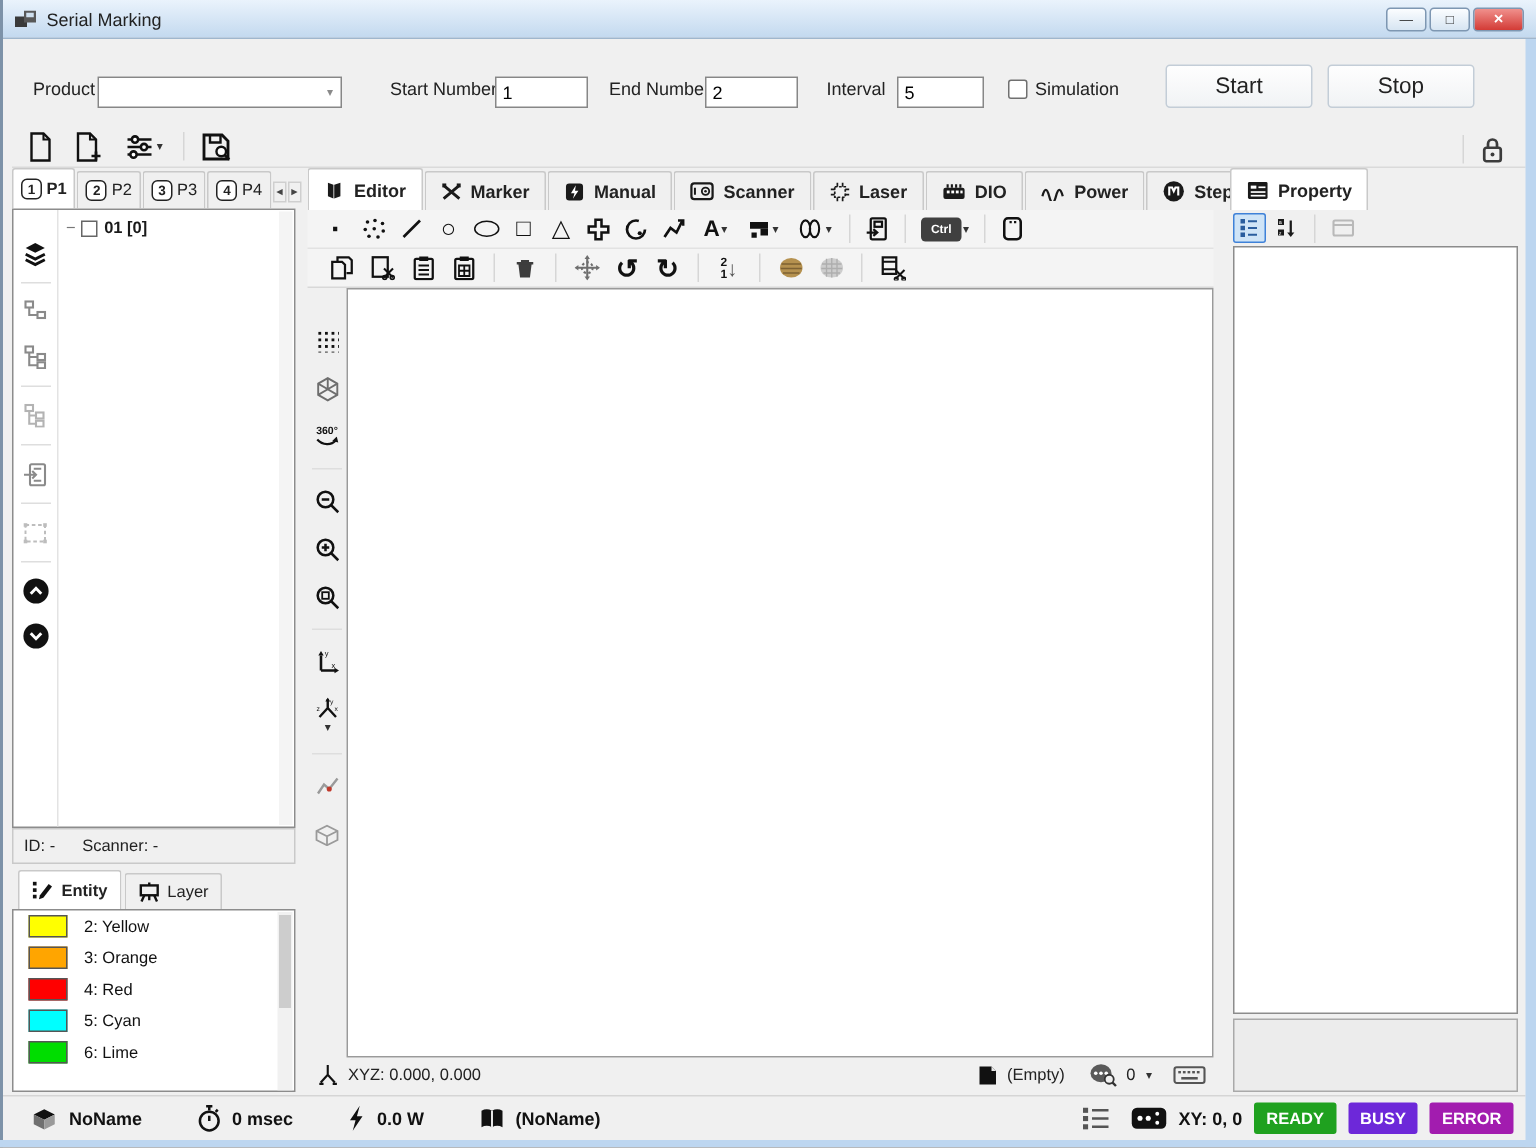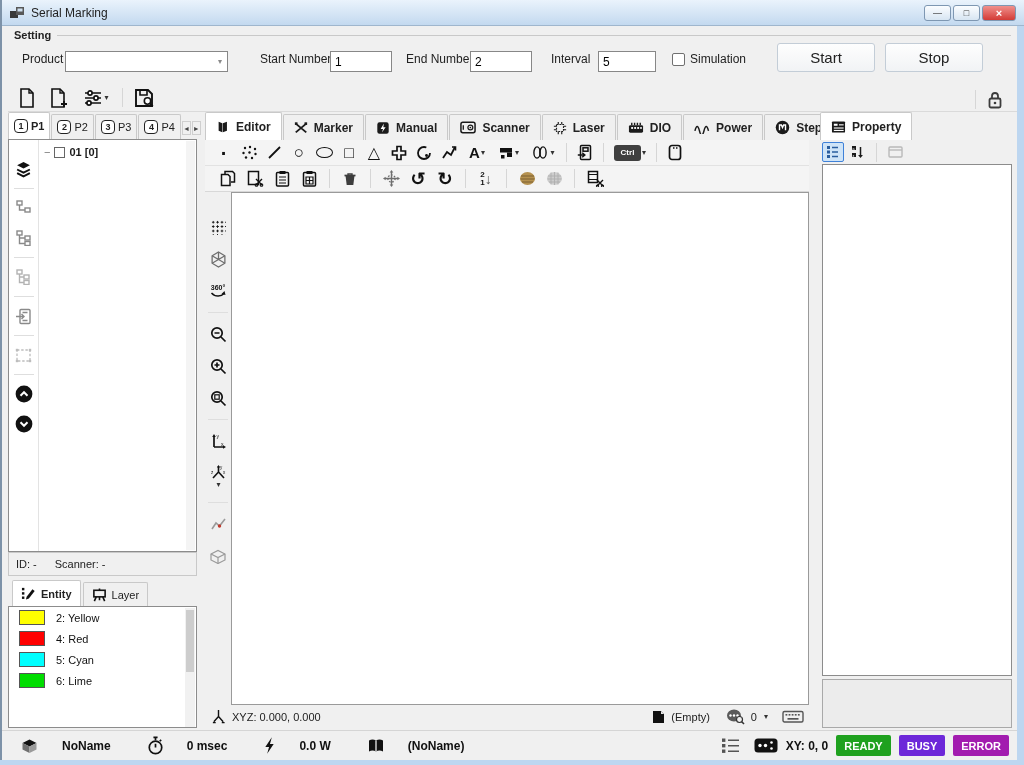--- a/index.html
+++ b/index.html
@@ -97,21 +97,21 @@
   
   .prop-tabs{left:820px;top:112px;width:194px;height:28px;display:flex;align-items:flex-end}
   .prop-toolbar{left:820px;top:140px;width:194px;height:24px;display:flex;align-items:center;gap:3px;padding-left:2px}
   .mini{width:22px;height:20px;display:flex;align-items:center;justify-content:center;border-radius:2px}
   .mini.sel{border:1px solid #3f81d8;background:#cfe4f7}
   .prop-body{left:822px;top:164px;width:190px;height:512px;background:#fff;border:1px solid #8c8c8c}
   .prop-desc{left:822px;top:679px;width:190px;height:49px;background:#ececec;border:1px solid #a9a9a9}
   
   .statusbar{left:0;top:730px;width:1017px;height:30px;background:#f0f0f0;border-top:1px solid #d5d5d5;
     display:flex;align-items:center;padding-left:20px;gap:8px;font-size:12px;font-weight:bold;color:#111}
-  .sb-item{display:flex;align-items:center;gap:23px;margin-right:28px}
+  .sb-item{display:flex;align-items:center;gap:7px;margin-right:28px}
   .sb-right{margin-left:auto;display:flex;align-items:center;gap:8px;padding-right:8px}
   .badge{height:21px;padding:0 8px;border-radius:2px;color:#fff;font-size:11px;font-weight:bold;
     display:flex;align-items:center;justify-content:center}
 </style>
 </head>
 <body>
 
 <div class="screen">
 
   <div class="abs titlebar">
@@ -124,24 +124,20 @@
     </span>
     <span class="title-text">Serial Marking</span>
     <span class="win-btns">
       <span class="win-btn">—</span>
       <span class="win-btn">□</span>
       <span class="win-btn close">×</span>
     </span>
   </div>
 
   <div class="abs setting">
-    <div class="grp-head">
-      <span class="grp-label">Setting</span>
-      <span class="grp-line"></span>
-    </div>
     <span class="abs lbl" style="left:14px;top:26px">Product</span>
     <div class="abs combo" style="left:57px;top:25px">
       <span></span>
       <span class="caret" style="color:#8a8a8a">▾</span>
     </div>
     <span class="abs lbl" style="left:252px;top:26px">Start Number</span>
     <input class="abs txt" style="left: 322px; top: 25px; width: 62px;" value="1">
     <span class="abs lbl" style="left:398px;top:26px">End Number</span>
     <input class="abs txt" style="left: 462px; top: 25px; width: 62px;" value="2">
     <span class="abs lbl" style="left:543px;top:26px">Interval</span>
@@ -322,20 +318,24 @@
           </svg>
       </span>
       <span>Layer</span>
     </span>
   </div>
 
   <div class="abs palette">
     <div class="prow">
       <span class="swatch" style="background:#ffff00"></span>
       <span class="plabel">2: Yellow</span>
+    </div>
+    <div class="prow">
+      <span class="swatch" style="background:#ffa500"></span>
+      <span class="plabel">3: Orange</span>
     </div>
     <div class="prow">
       <span class="swatch" style="background:#ff0000"></span>
       <span class="plabel">4: Red</span>
     </div>
     <div class="prow">
       <span class="swatch" style="background:#00ffff"></span>
       <span class="plabel">5: Cyan</span>
     </div>
     <div class="prow">

